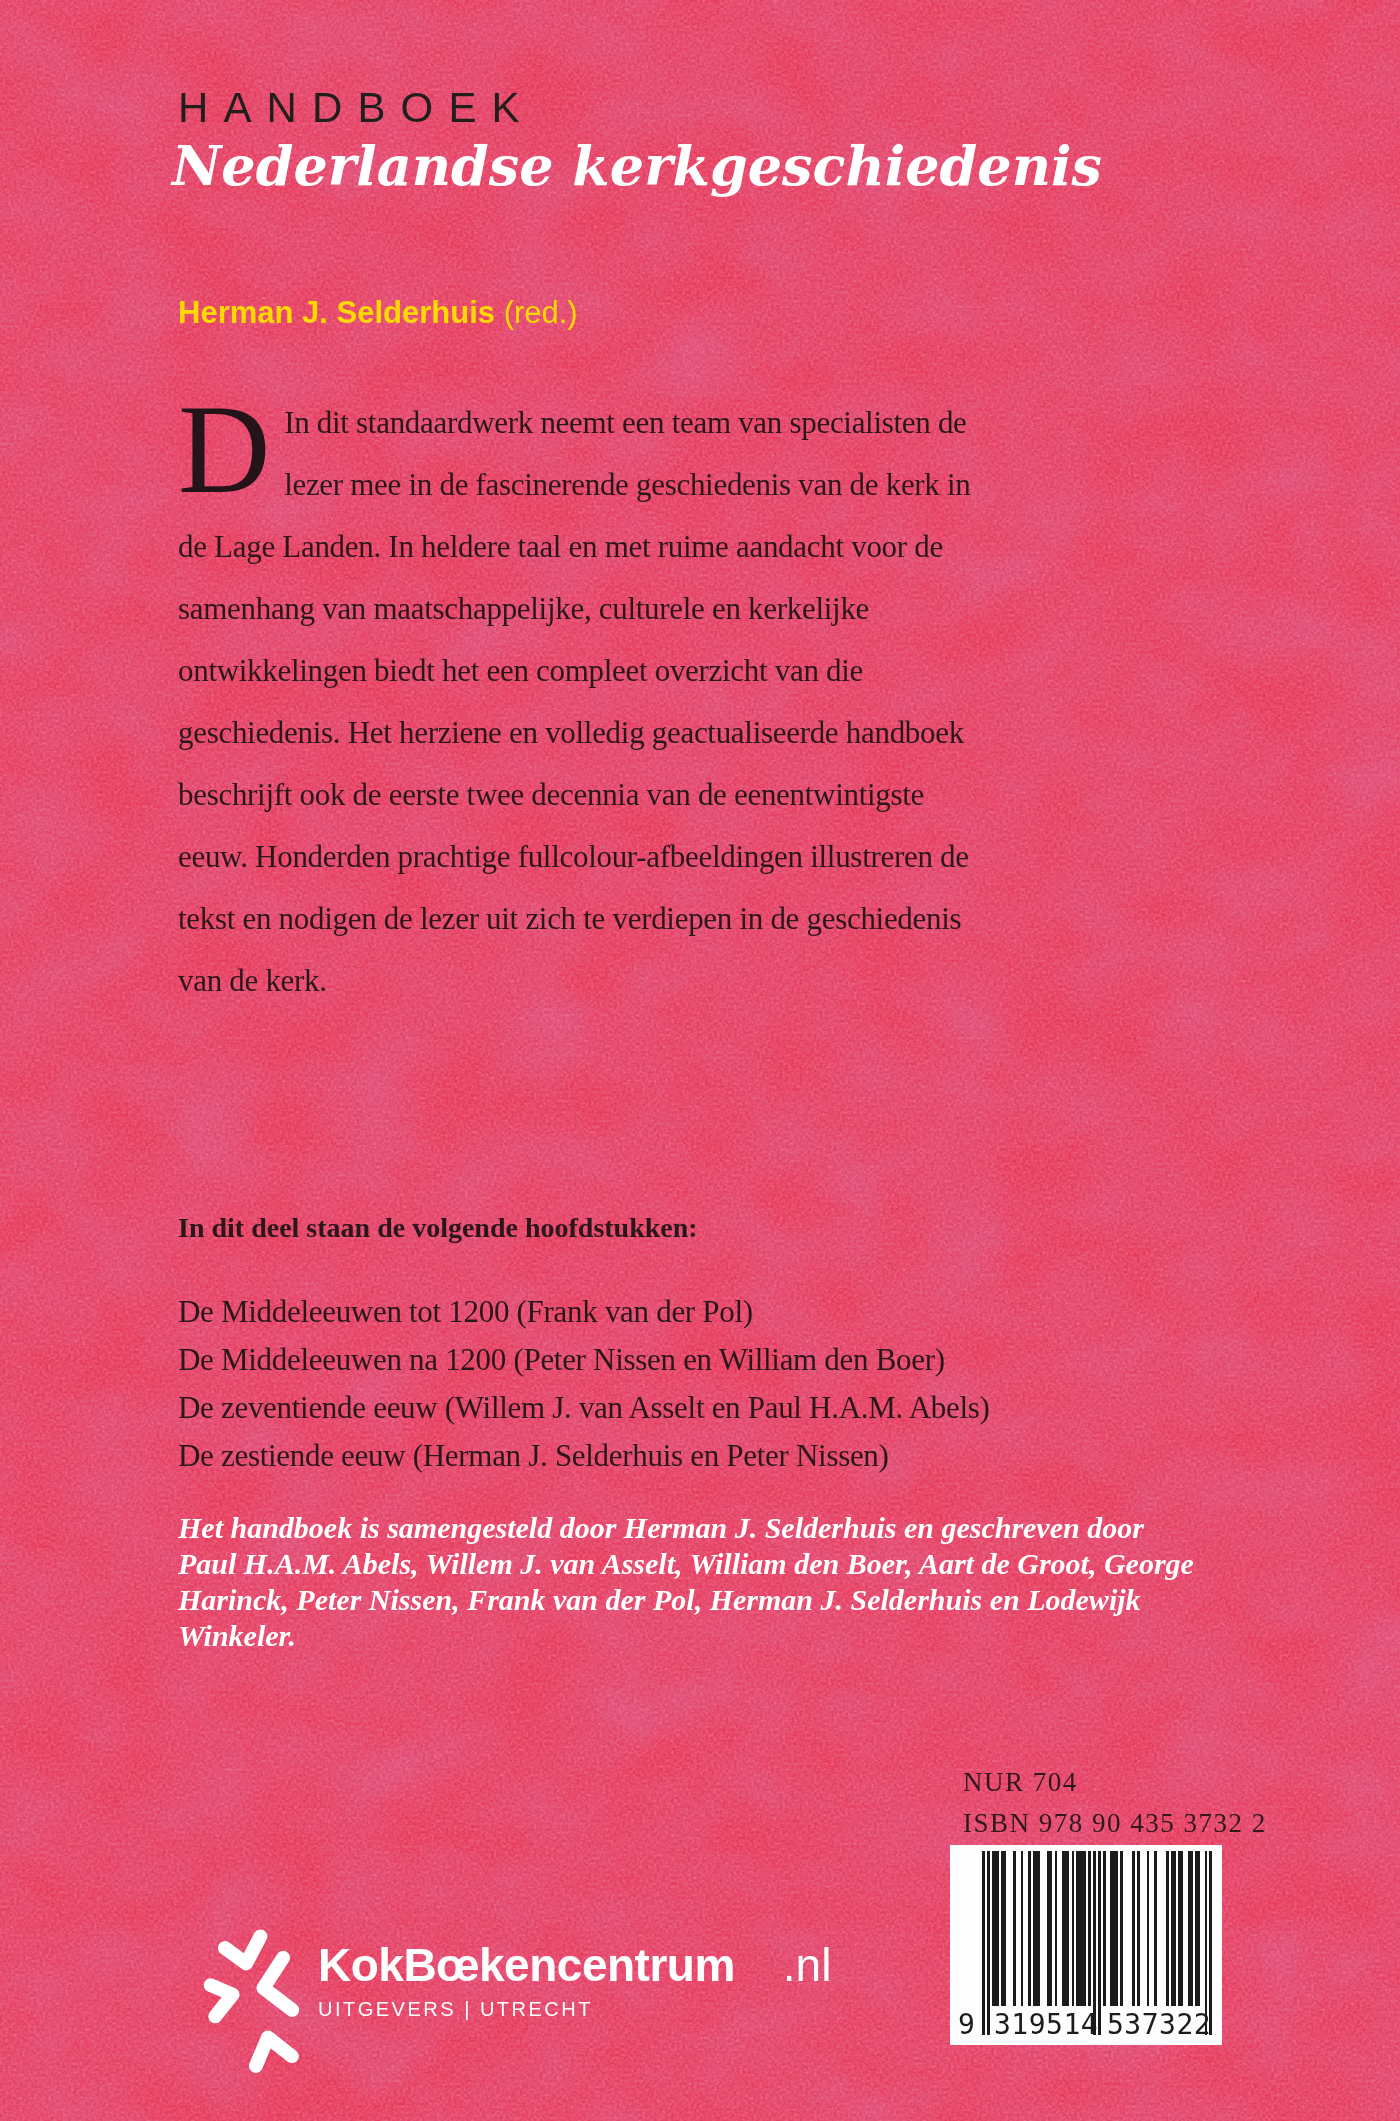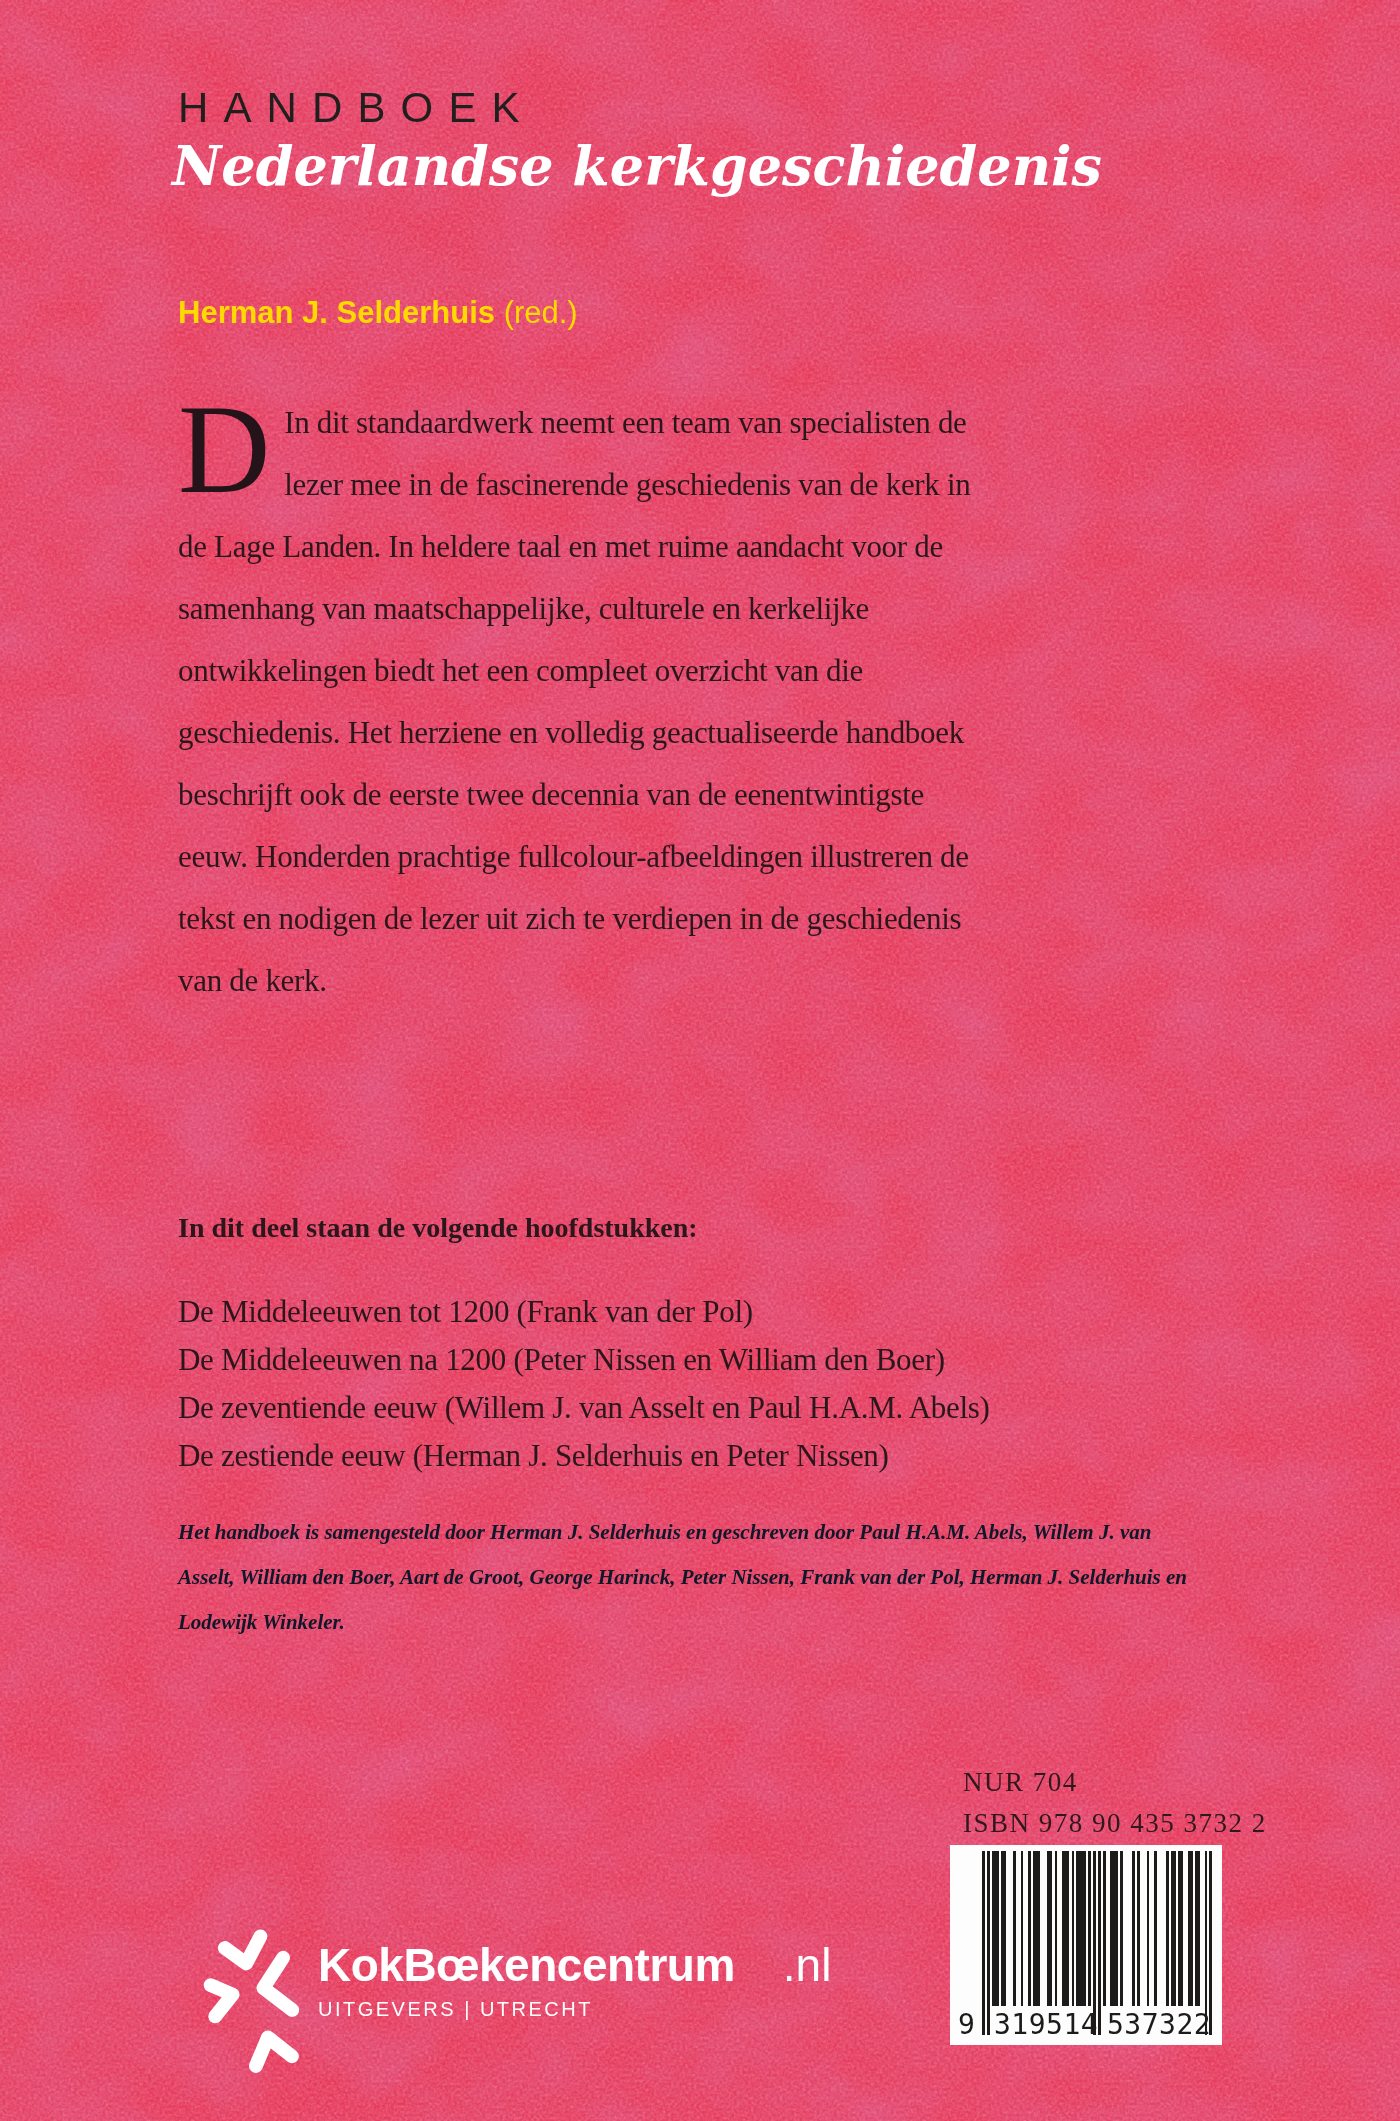--- a/index.html
+++ b/index.html
@@ -63,22 +63,22 @@
     left:178px;top:1288px;
     font-size:31px;line-height:48px;
     letter-spacing:-0.3px;
     color:#2b161c;
     white-space:nowrap;
   }
 
   .credits{
     left:178px;top:1510px;width:1030px;
     font-style:italic;font-weight:700;
-    font-size:21px;line-height:45px;
-    color:#0f172a;
+    font-size:30px;line-height:36px;
+    color:#ffffff;
   }
 
   .meta{
     left:963px;top:1762px;
     font-size:27px;line-height:41px;
     letter-spacing:1.5px;
     color:#31181e;
   }
 
   

